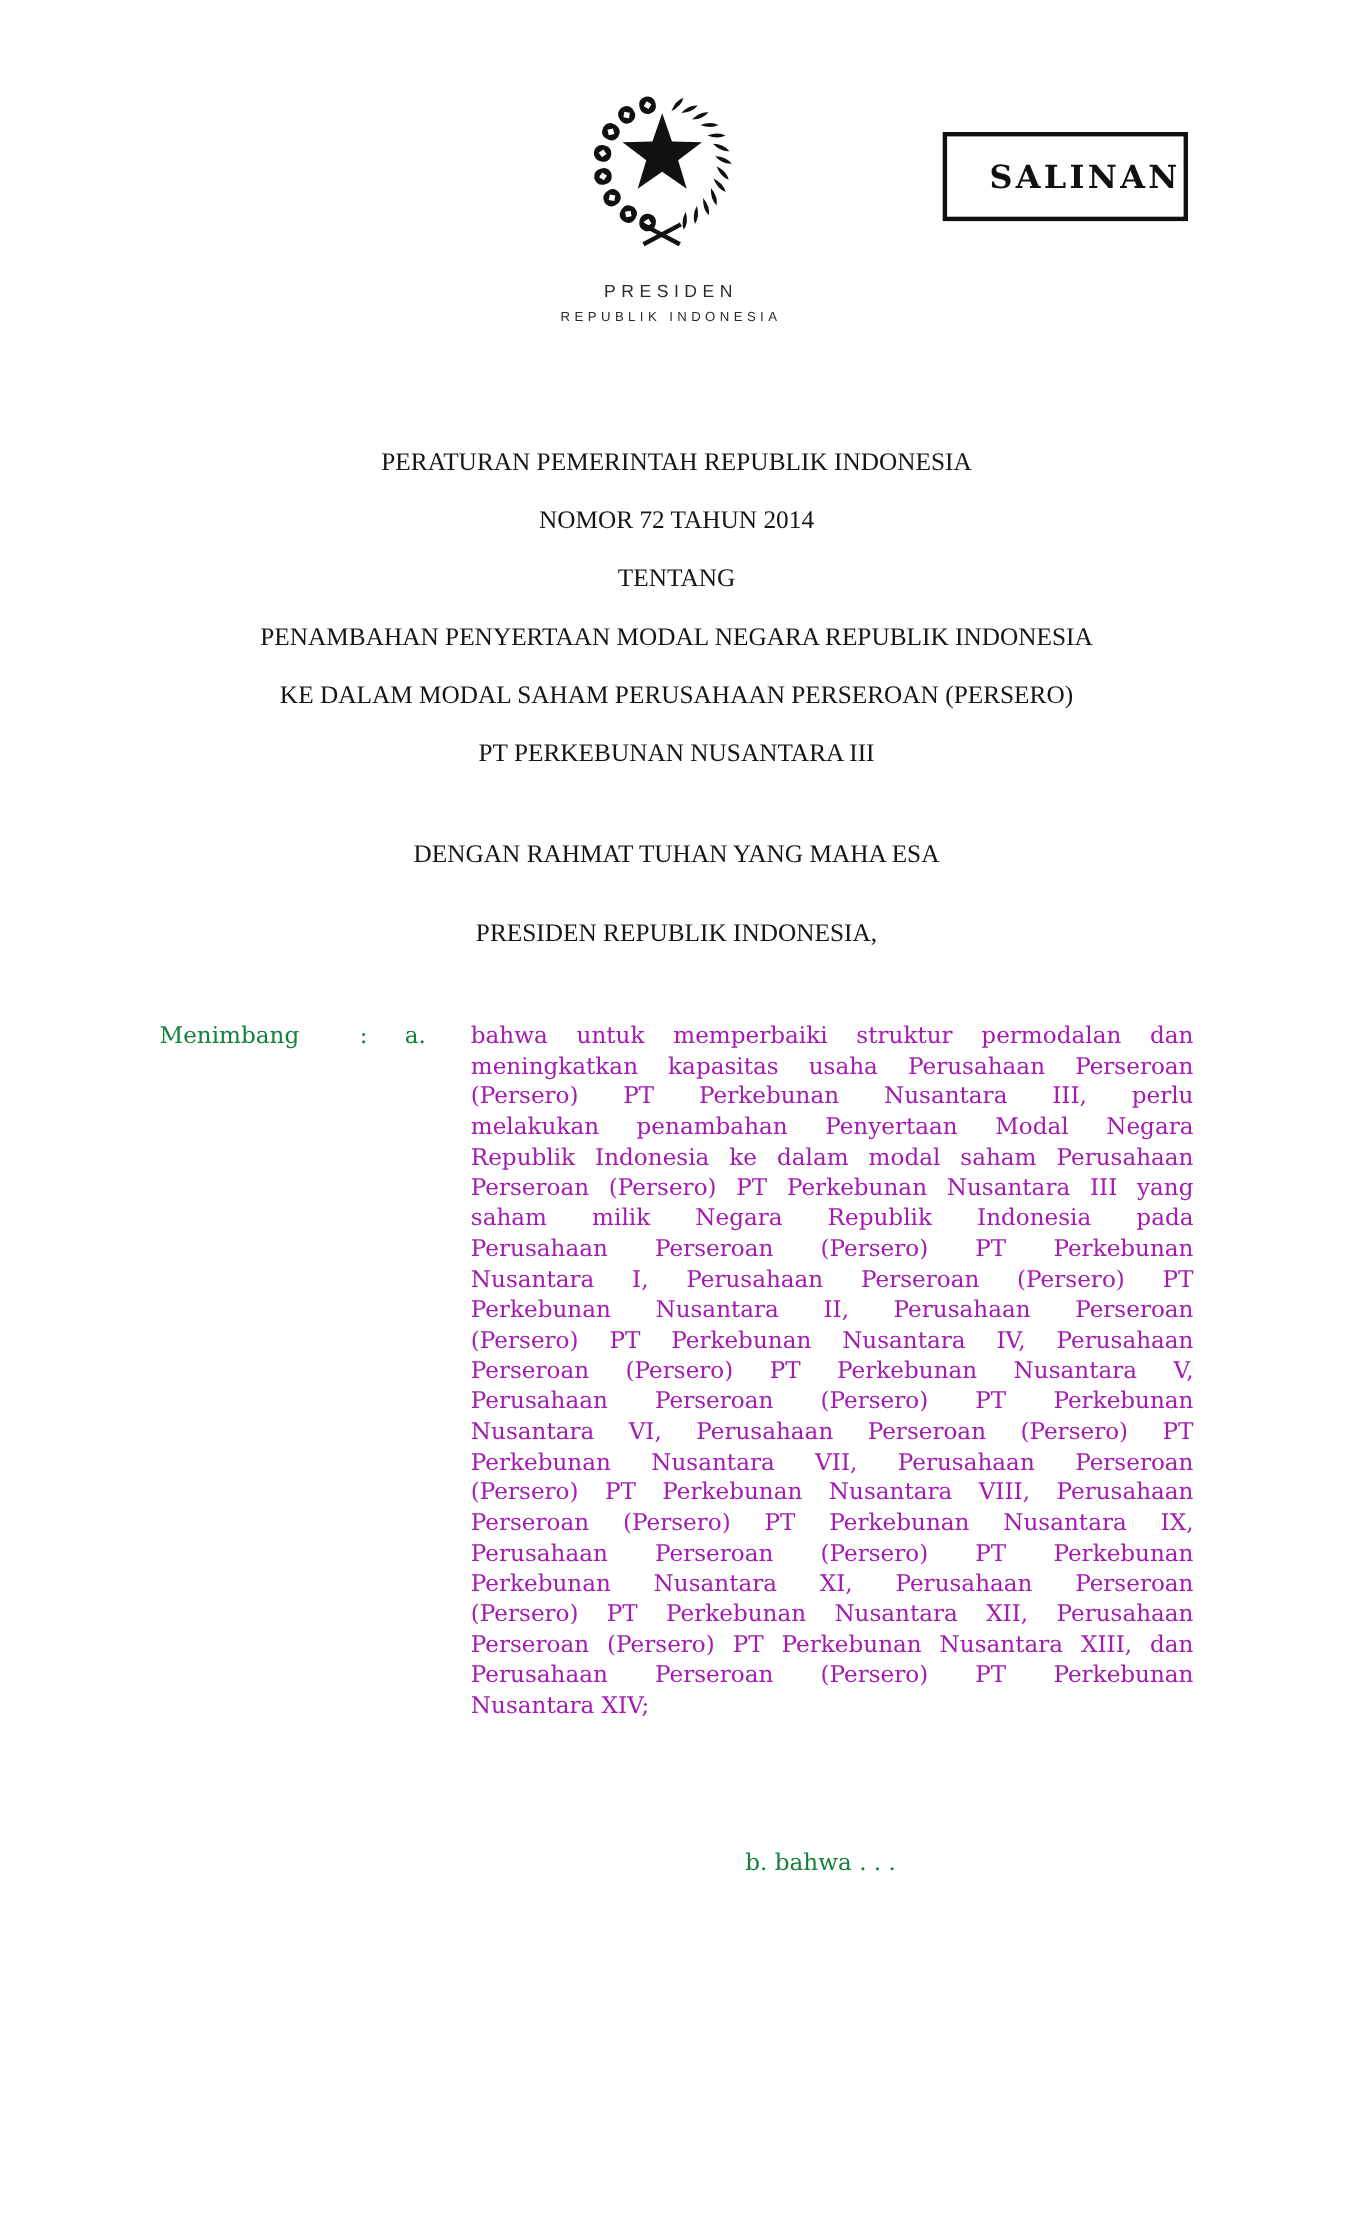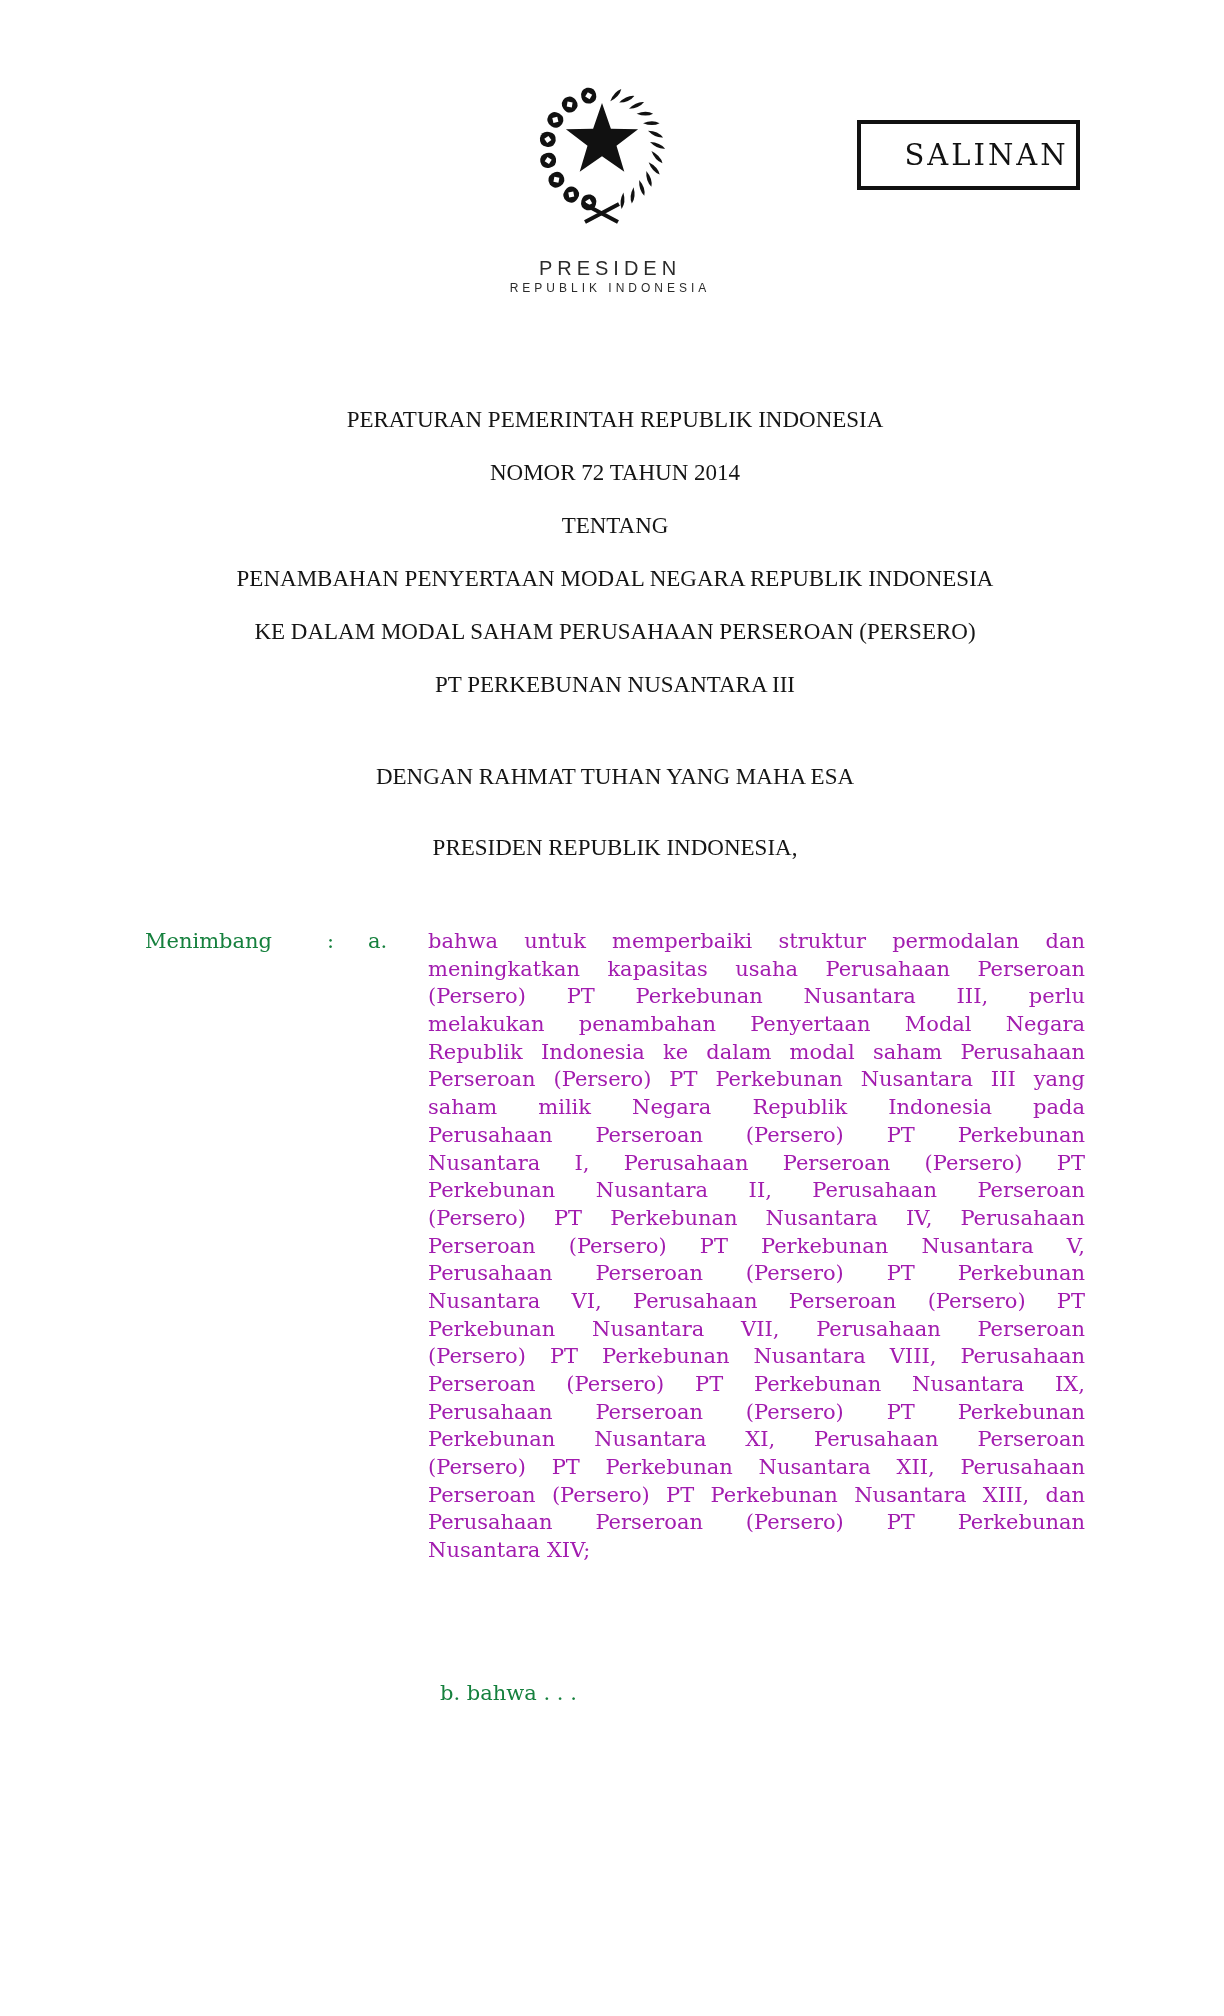--- a/index.html
+++ b/index.html
@@ -4,27 +4,27 @@
 <style>
   html,body { margin:0; padding:0; background:#ffffff; }
   .page {
     position:relative; width:1224px; height:2016px; background:#ffffff;
     color:#1a1a1a; overflow:hidden;
   }
   
   .emblem { position:absolute; left:522px; top:76px; width:160px; height:152px; }
   .lh-line { position:absolute; left:410px; width:400px; text-align:center;
     font-family:"Liberation Sans", sans-serif; color:#2b2b2b; }
-  .lh-1 { top:257px; font-size:20px; letter-spacing:5px; }
+  .lh-1 { top:257px; font-size:16px; letter-spacing:5px; }
   .lh-2 { top:281px; font-size:12px; letter-spacing:4px; }
   .stamp {
-    position:absolute; left:857px; top:120px; width:223px; height:70px;
+    position:absolute; left:857px; top:120px; width:223px; height:81px;
     border:4px solid #111; box-sizing:border-box;
     display:flex; align-items:center; justify-content:center;
-    font-family:"DejaVu Serif", serif; font-weight:400; font-size:29px;
+    font-family:"DejaVu Serif", serif; font-weight:700; font-size:29px;
     letter-spacing:3px; color:#111;padding-left:36px;
   }
   
   .title-block { position:absolute; left:3px; top:393px; width:1224px; }
   .title-line {
     height:53px; line-height:53px; text-align:center;
     font-family:"Liberation Serif", serif; font-size:23px; color:#151515;
   }
   .invocation, .authority {
     position:absolute; left:3px; width:1224px; text-align:center;
@@ -39,22 +39,22 @@
   .cons-sep    { position:absolute; left:327px; top:928px; line-height:27.7px; }
   .cons-letter { position:absolute; left:368px; top:928px; line-height:27.7px; }
   .cons-text   { position:absolute; left:428px; top:928px; width:657px; }
   .cons-line {
     height:27.7px; line-height:27.7px;
     text-align:justify; text-align-last:justify;
     font-family:"DejaVu Serif", serif; font-size:21px; color:#a21caf;
   }
   .cons-line.last { text-align-last:left; }
   .catchword {
-    position:absolute; left:440px; top:1679px; width:652px;
-    text-align:left; line-height:28px;
+    position:absolute; left:420px; top:1679px; width:652px;
+    text-align:center; line-height:28px;
   }
 </style>
 </head>
 <body>
 
 <div class="page">
 
   <svg class="emblem" viewBox="0 0 160 150">
     <defs>
       <g id="ct">

